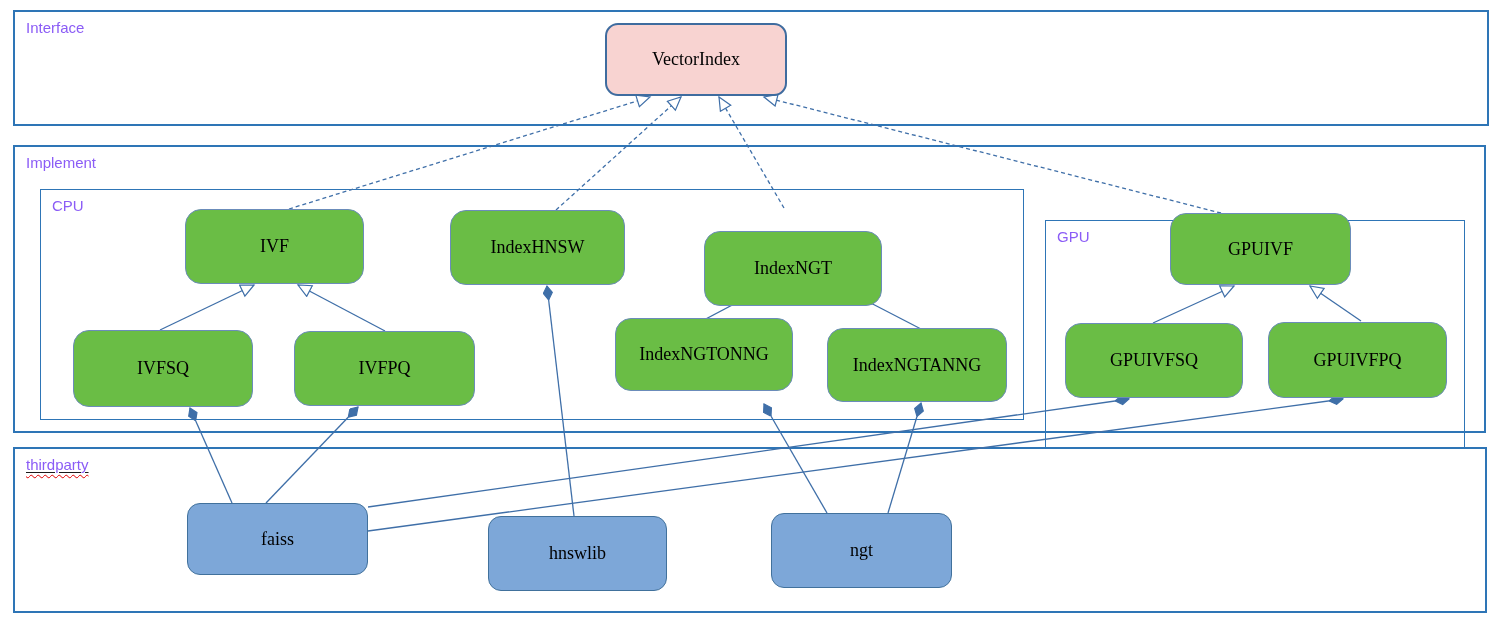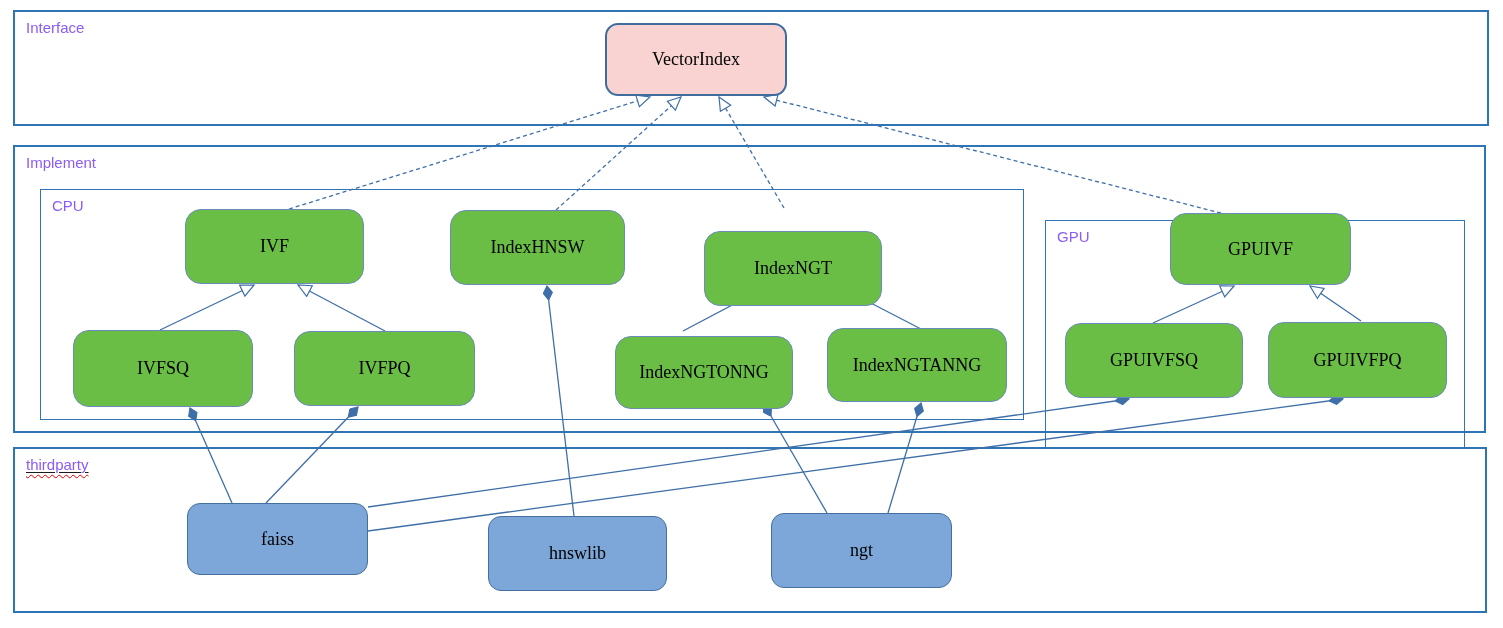--- a/index.html
+++ b/index.html
@@ -33,21 +33,21 @@
   }
   .node.iface{background:var(--c-pink,#f8d3d1);border:2px solid var(--c-pink-b,#3f6c9f);border-radius:13px;}
   .node.impl {background:var(--c-green,#6abd45);border:1.5px solid var(--c-green-b,#6b8cba);border-radius:16px;}
   .node.third{background:var(--c-blue,#7da7d8);border:1.5px solid var(--c-blue-b,#41719c);border-radius:13px;}
   #n-vector_index  {left:605px; top:23px;  width:182px;height:73px;}
   #n-ivf           {left:185px; top:209px; width:179px;height:75px;}
   #n-index_hnsw    {left:450px; top:210px; width:175px;height:75px;}
   #n-index_ngt     {left:704px; top:191px; width:178px;height:75px;margin-top:40px;}
   #n-ivfsq         {left:73px;  top:330px; width:180px;height:77px;}
   #n-ivfpq         {left:294px; top:331px; width:181px;height:75px;}
-  #n-index_ngt_onng{left:615px; top:336px; width:178px;height:73px;}
+  #n-index_ngt_onng{left:615px; top:318px; width:178px;height:73px;}
   #n-index_ngt_anng{left:827px; top:328px; width:180px;height:74px;}
   #n-gpu_ivf       {left:1170px;top:213px; width:181px;height:72px;}
   #n-gpu_ivfsq     {left:1065px;top:323px; width:178px;height:75px;}
   #n-gpu_ivfpq     {left:1268px;top:322px; width:179px;height:76px;}
   #n-faiss         {left:187px; top:503px; width:181px;height:72px;}
   #n-hnswlib       {left:488px; top:516px; width:179px;height:75px;}
   #n-ngt           {left:771px; top:513px; width:181px;height:75px;}
 </style>
 </head>
 <body>

